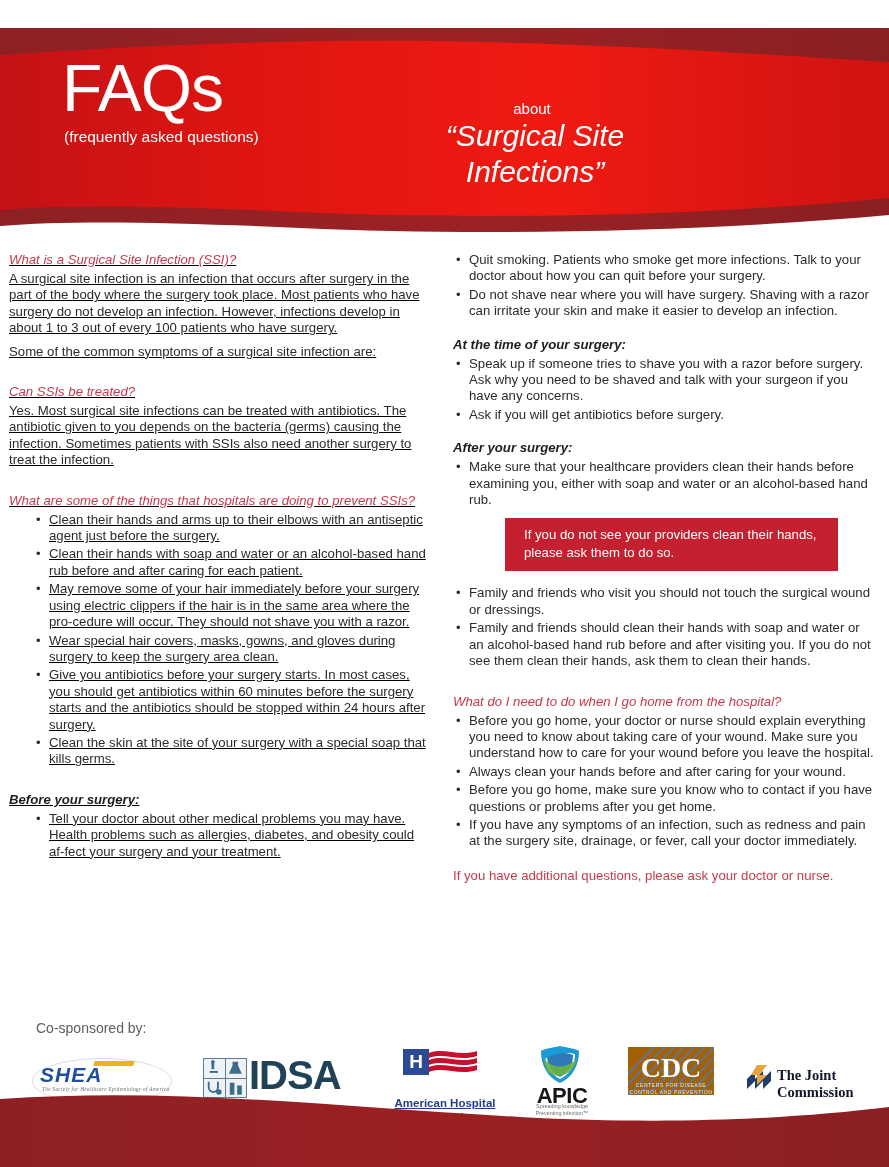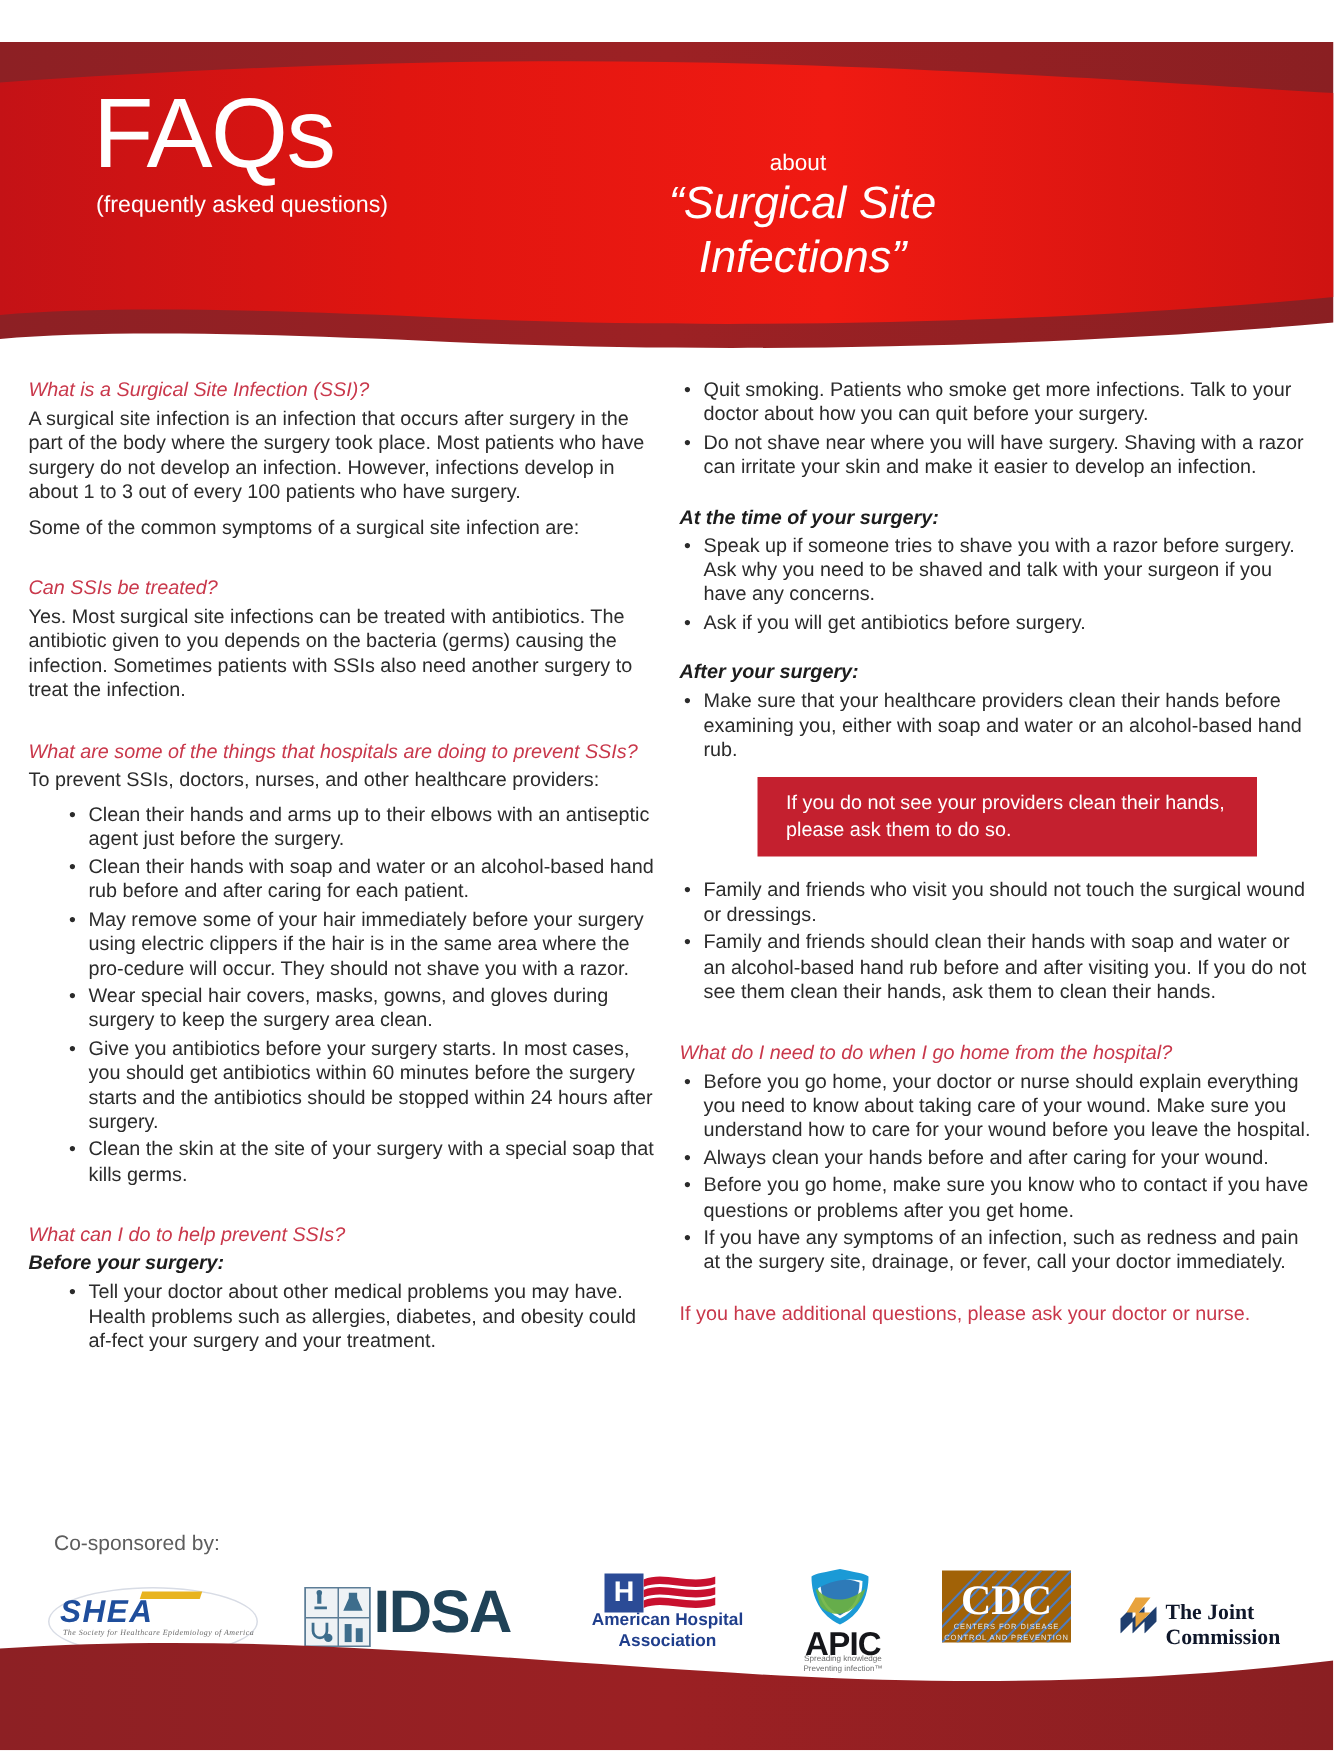--- a/index.html
+++ b/index.html
@@ -78,21 +78,21 @@
     top: 252px;
     left: 0;
     width: 889px;
     height: 760px;
   }
   .col {
     position: absolute;
     top: 0;
     width: 422px;
   }
-  .col-left  { left: 19px; }
+  .col-left  { left: 9px; text-decoration: underline; }
   .col-right { left: 453px; }
 
   .q-head {
     color: #c9384b;
     font-style: italic;
     font-size: 13.2px;
     line-height: 16px;
     margin: 0 0 3px 0;
     font-family: "Liberation Sans", sans-serif;
   }
@@ -231,24 +231,25 @@
   .logo-aha { left: 385px; top: 2px; width: 120px; height: 66px; }
   .aha-h {
     position: absolute; left: 18px; top: 2px;
     width: 26px; height: 26px; background: #2b4b96;
     color: #fff; font-size: 19px; font-weight: bold;
     text-align: center; line-height: 26px;
     font-family: "Liberation Sans", sans-serif;
   }
   .aha-stripes { position: absolute; left: 44px; top: 2px; width: 48px; height: 26px; }
   .aha-text {
-    position: absolute; left: 0; top: 26px; width: 120px;
+    position: absolute; left: 0; top: 49px; width: 120px;
     text-align: center; color: #1f3e8c;
     font-size: 11.5px; font-weight: bold; line-height: 14px;
     font-family: "Liberation Sans", sans-serif;
+    text-decoration: underline;
   }
 
   
   .logo-apic { left: 517px; top: 0px; width: 90px; height: 72px; }
   .apic-shield {
     position: absolute; left: 22px; top: 0px;
     width: 42px; height: 40px;
   }
   .apic-word {
     position: absolute; left: 0; top: 38px; width: 90px;
@@ -336,33 +337,31 @@
     <p class="para">Some of the common symptoms of a surgical site infection are:</p>
 
     <div class="spacer-md"></div>
 
     <div class="q-head">Can SSIs be treated?</div>
     <p class="para">Yes. Most surgical site infections can be treated with antibiotics. The antibiotic given to you depends on the bacteria (germs) causing the infection. Sometimes patients with SSIs also need another surgery to treat the infection.</p>
 
     <div class="spacer-md"></div>
 
     <div class="q-head">What are some of the things that hospitals are doing to prevent SSIs?</div>
-    <p class="para">To prevent SSIs, doctors, nurses, and other healthcare providers:</p>
     <ul class="blist indented">
       <li>Clean their hands and arms up to their elbows with an antiseptic agent just before the surgery.</li>
       <li>Clean their hands with soap and water or an alcohol-based hand rub before and after caring for each patient.</li>
       <li>May remove some of your hair immediately before your surgery using electric clippers if the hair is in the same area where the pro-cedure will occur.  They should not shave you with a razor.</li>
       <li>Wear special hair covers, masks, gowns, and gloves during surgery to keep the surgery area clean.</li>
       <li>Give you antibiotics before your surgery starts. In most cases, you should get antibiotics within 60 minutes before the surgery starts and the antibiotics should be stopped within 24 hours after surgery.</li>
       <li>Clean the skin at the site of your surgery with a special soap that kills germs.</li>
     </ul>
 
     <div class="spacer-md"></div>
 
-    <div class="q-head">What can I do to help prevent SSIs?</div>
     <div class="sub-head">Before your surgery:</div>
     <ul class="blist indented">
       <li>Tell your doctor about other medical problems you may have. Health problems such as allergies, diabetes, and obesity could af-fect your surgery and your treatment.</li>
     </ul>
   </div>
 
   <div class="col col-right">
 
     <ul class="blist">
       <li>Quit smoking. Patients who smoke get more infections. Talk to your doctor about how you can quit before your surgery.</li>

